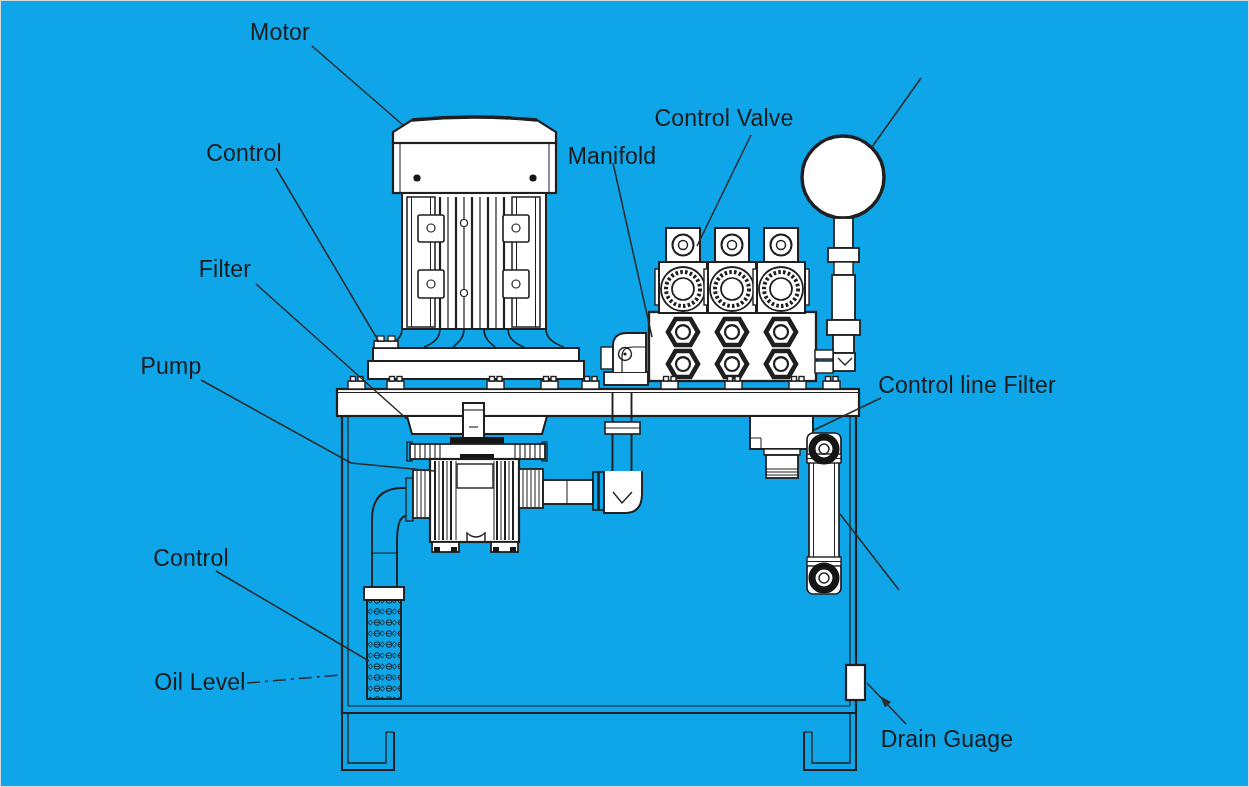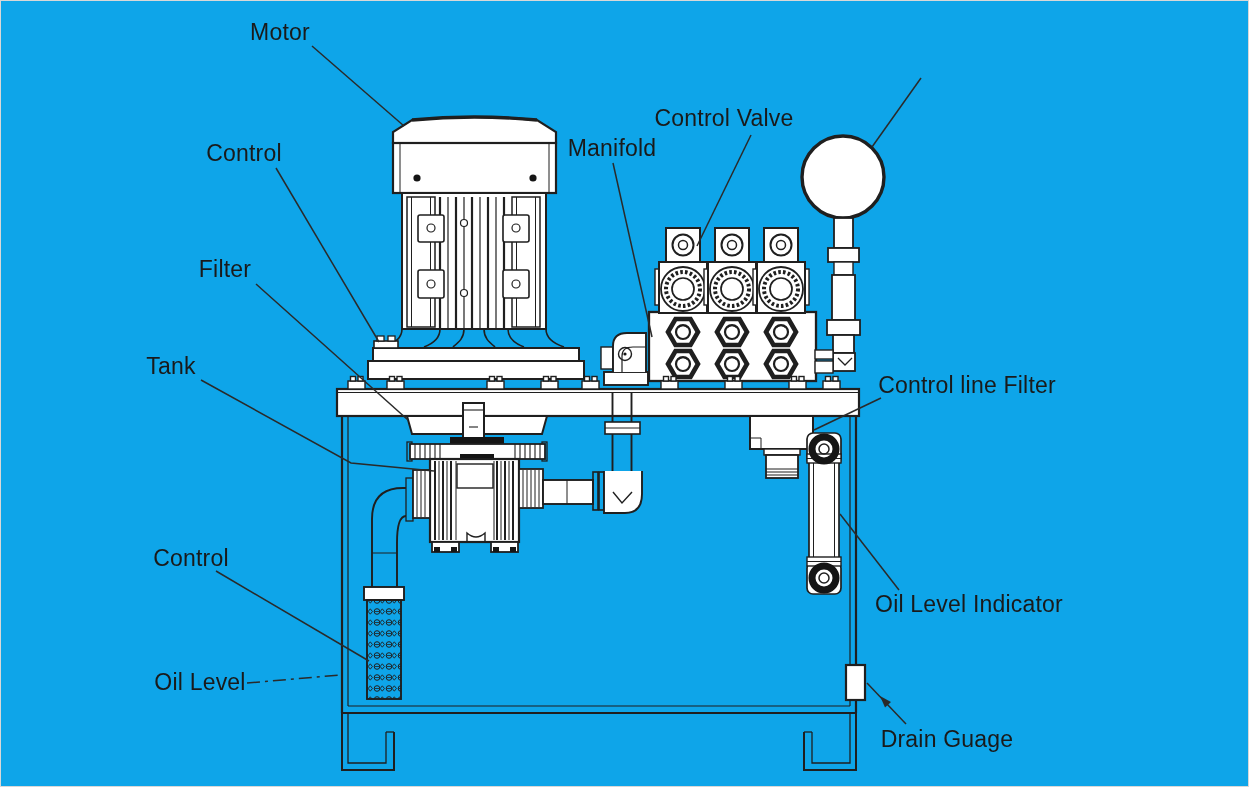--- a/index.html
+++ b/index.html
@@ -328,21 +328,20 @@
         <line x1="898" y1="589" x2="839" y2="513"></line>
         <line x1="905" y1="723" x2="866" y2="682"></line>
         <polygon points="879,695 890,701 884,706.5" fill="#2a2a2a" stroke="none"></polygon>
       </g>
     </g>
   </svg>
 
   <div class="lbl" style="left:279px;top:31px">Motor</div>
   <div class="lbl" style="left:243px;top:152px">Control</div>
   <div class="lbl" style="left:224px;top:268px">Filter</div>
-  <div class="lbl" style="left:170px;top:365px">Tank</div>
+  <div class="lbl" style="left:170px;top:365px">Pump</div>
   <div class="lbl" style="left:190px;top:557px">Control</div>
   <div class="lbl" style="left:199px;top:681px">Oil Level</div>
-  <div class="lbl" style="left:611px;top:147px">Manifold</div>
+  <div class="lbl" style="left:611px;top:155px">Manifold</div>
   <div class="lbl" style="left:723px;top:117px">Control Valve</div>
   <div class="lbl" style="left:966px;top:384px">Control line Filter</div>
-  <div class="lbl" style="left:968px;top:603px">Oil Level Indicator</div>
   <div class="lbl" style="left:946px;top:738px">Drain Guage</div>
 </div>
 
 </body></html>

